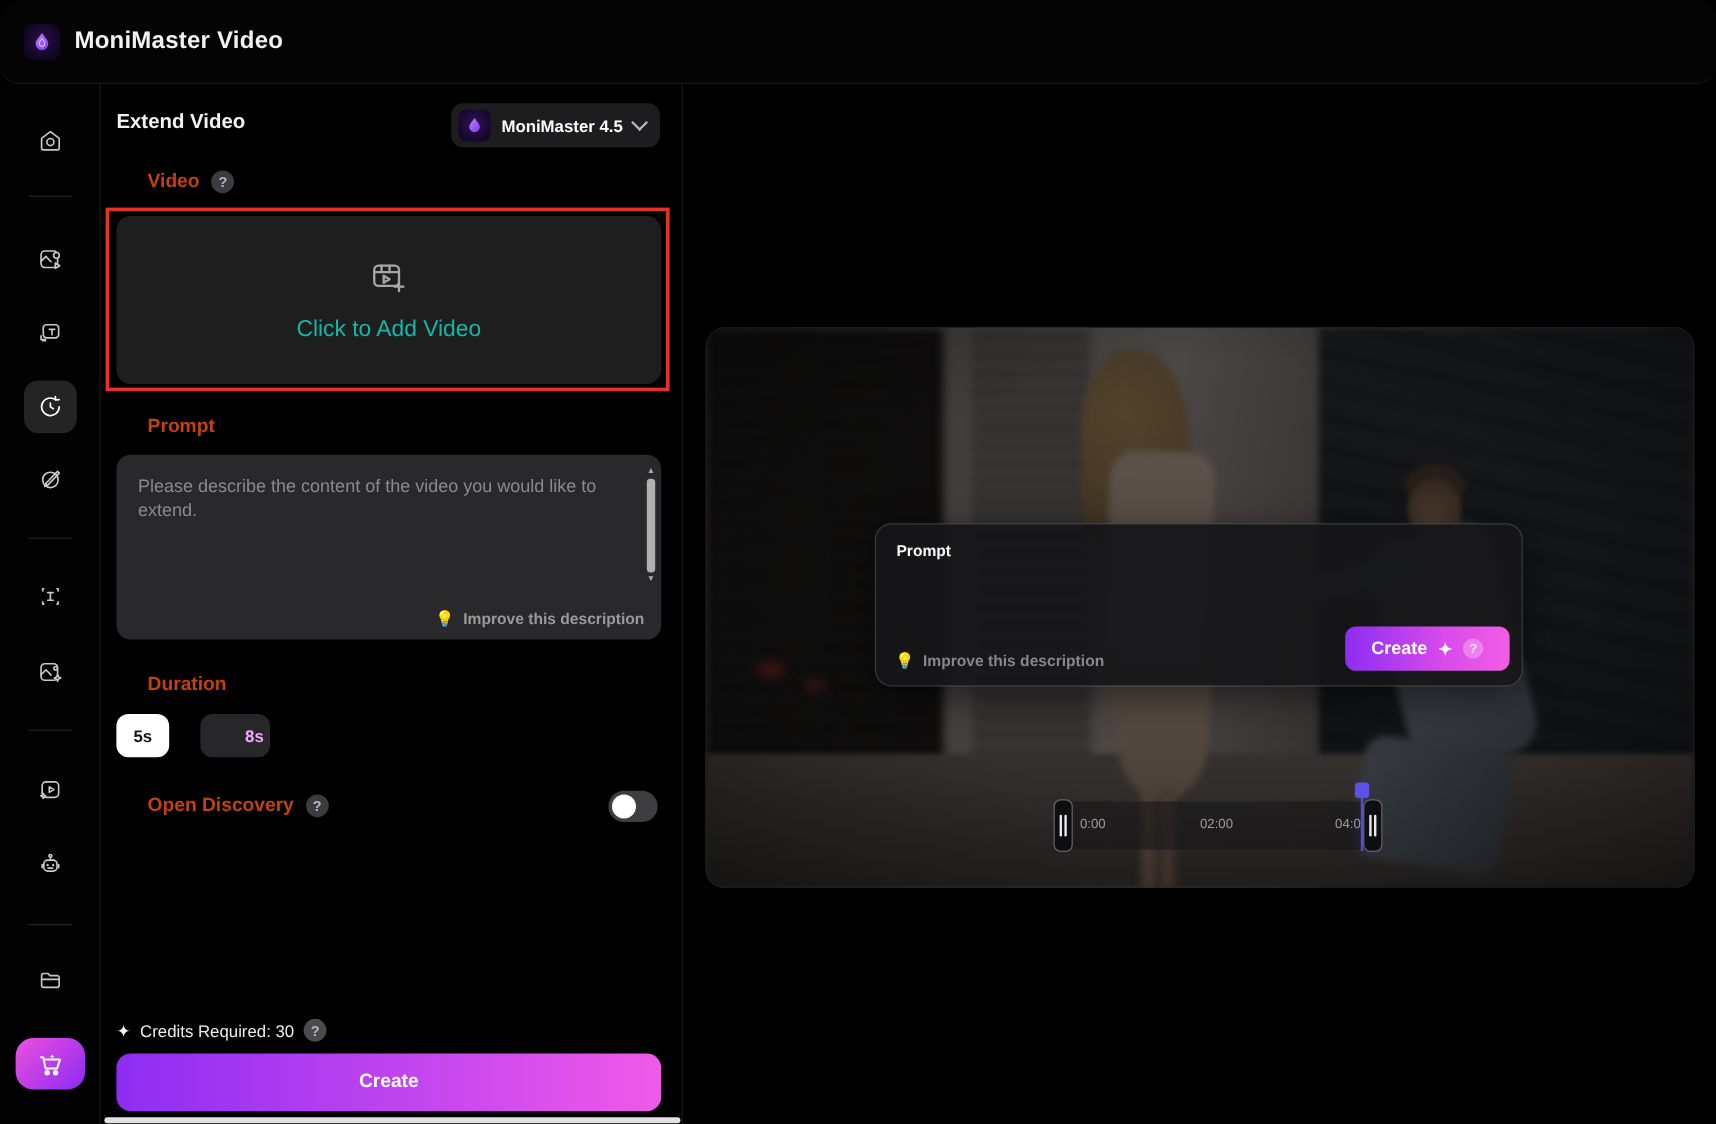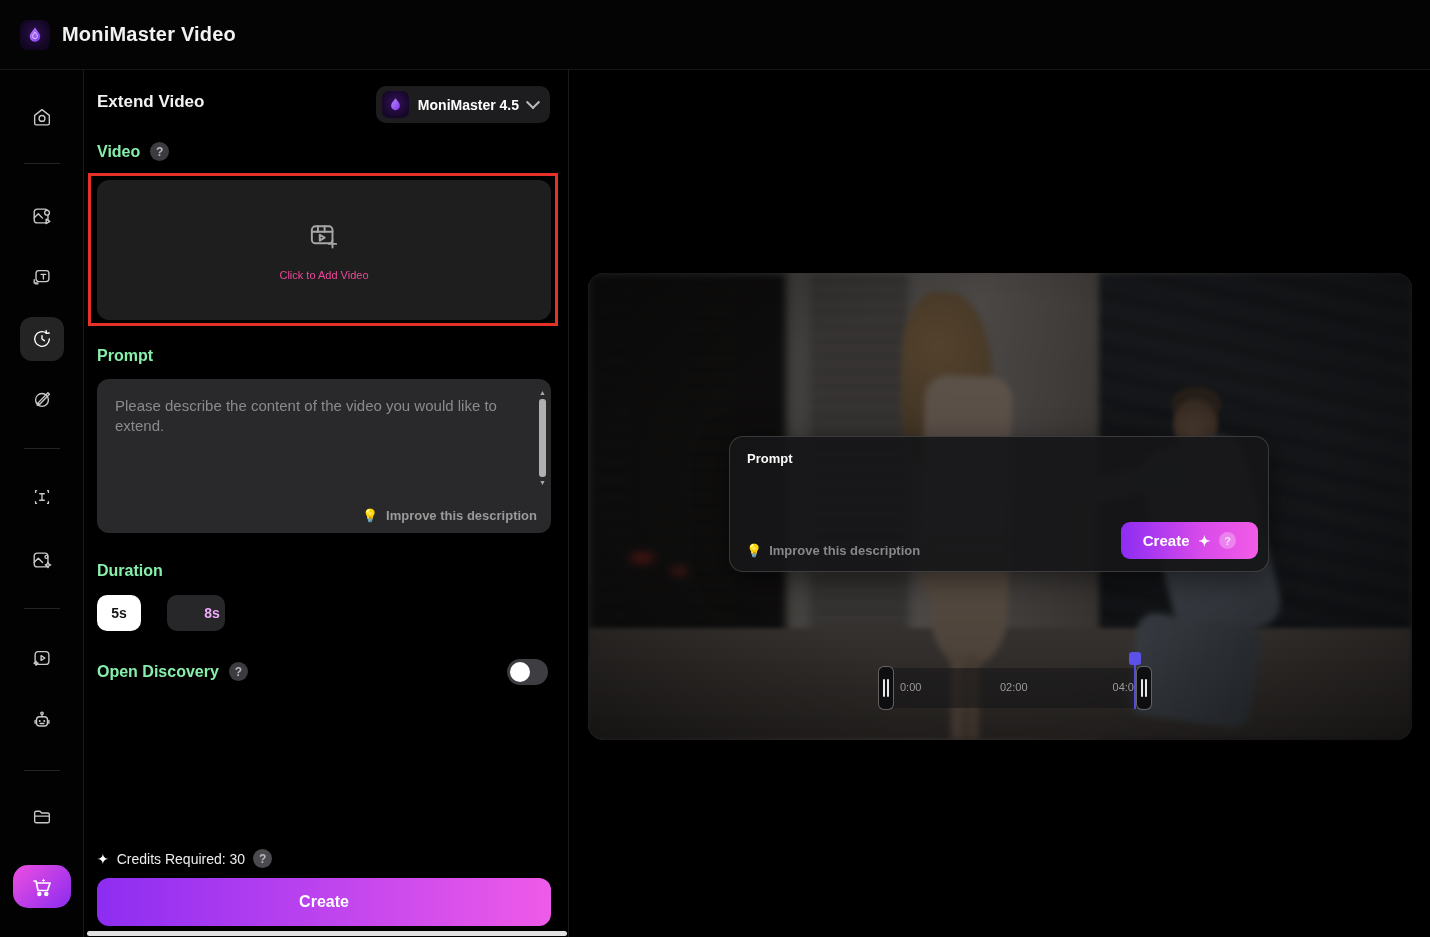--- a/index.html
+++ b/index.html
@@ -2,21 +2,21 @@
 <html><head>
 <meta charset="utf-8">
 <style>
   * { margin:0; padding:0; box-sizing:border-box; }
   html,body { width:1430px; height:937px; background:#000; overflow:hidden;
     font-family:"Liberation Sans", sans-serif; color:#f2f2f2; }
 
   
   .topbar { position:absolute; left:0; top:0; width:1430px; height:70px;
     background:#040404; border-bottom:1px solid #161616;
-    display:flex; align-items:center; padding:0 20px; }
+    display:flex; align-items:center; padding:0 20px;border-radius:16px; }
   .brand-wrap { display:flex; align-items:center; gap:12px; }
   .brand-logo { width:30px; height:30px; border-radius:8px;
     background:radial-gradient(circle at 50% 45%, #2b1050 0%, #120622 70%);
     display:flex; align-items:center; justify-content:center; }
   .brand-title { font-size:20px; font-weight:bold; letter-spacing:.2px; }
   .topbar-right { margin-left:auto; display:flex; align-items:center; gap:16px; }
   .plus-btn { min-width:88px; height:33px; border:none; border-radius:999px;
     background:linear-gradient(135deg,#ee4fe0 0%,#8b2bf0 100%);
     color:#fff; font-size:15px; font-weight:bold; cursor:pointer; padding:0 24px;
     font-family:inherit; }
@@ -52,35 +52,35 @@
     background:#1d1d1f; border:none; border-radius:10px; display:flex;
     align-items:center; gap:9px; padding:0 12px 0 6px; cursor:pointer;
     color:#fff; font-family:inherit; }
   .model-logo { width:27px; height:27px; border-radius:7px;
     background:radial-gradient(circle at 50% 45%, #33125e 0%, #150726 75%);
     display:flex; align-items:center; justify-content:center; }
   .model-name { font-size:14px; font-weight:bold; }
   .chev { width:10px; height:10px; border-right:2px solid #b9b9b9;
     border-bottom:2px solid #b9b9b9; transform:rotate(45deg) translate(-2px,-2px); }
 
-  .section-label { font-size:16px; font-weight:bold; color:#86efac; }
+  .section-label { font-size:16px; font-weight:bold; color:#c2410c;margin-left:26px; }
   .label-row { position:absolute; left:12px; display:flex; align-items:center; gap:10px; }
   .qbadge { width:19px; height:19px; border-radius:50%; background:#3b3b40;
     color:#b9b9bd; font-size:12px; font-weight:bold; display:inline-flex;
     align-items:center; justify-content:center; cursor:pointer; }
 
   .red-annotation { position:absolute; left:3px; top:103px; width:470px;
     height:153px; border:3px solid #e53127; pointer-events:none; z-index:5; }
 
   .upload-box { position:absolute; left:12px; top:110px; width:454px; height:140px;
     background:#1e1e1f; border-radius:12px; display:flex; flex-direction:column;
     align-items:center; justify-content:center; gap:16px; cursor:pointer; }
   .upload-box svg { stroke:#a7a7a7; fill:none; stroke-width:1.6;
     stroke-linecap:round; stroke-linejoin:round; }
-  .upload-text { font-size:11px; color:#ec4899; }
+  .upload-text { font-size:19px; color:#14b8a6; }
 
   .textarea-wrap { position:absolute; left:12px; top:309px; width:454px;
     height:154px; background:#29292c; border-radius:12px; overflow:hidden; }
   .prompt-input { width:100%; height:100px; background:transparent; border:none;
     resize:none; outline:none; color:#e5e5e5; font-size:15px; line-height:1.35;
     padding:17px 26px 0 18px; font-family:inherit; }
   .prompt-input::placeholder { color:#8a8a8a; }
   .fake-scrollbar { position:absolute; right:4px; top:10px; width:9px; height:102px; }
   .sb-arrow { width:9px; height:8px; color:#a9a9a9; font-size:7px; line-height:8px;
     text-align:center; }

